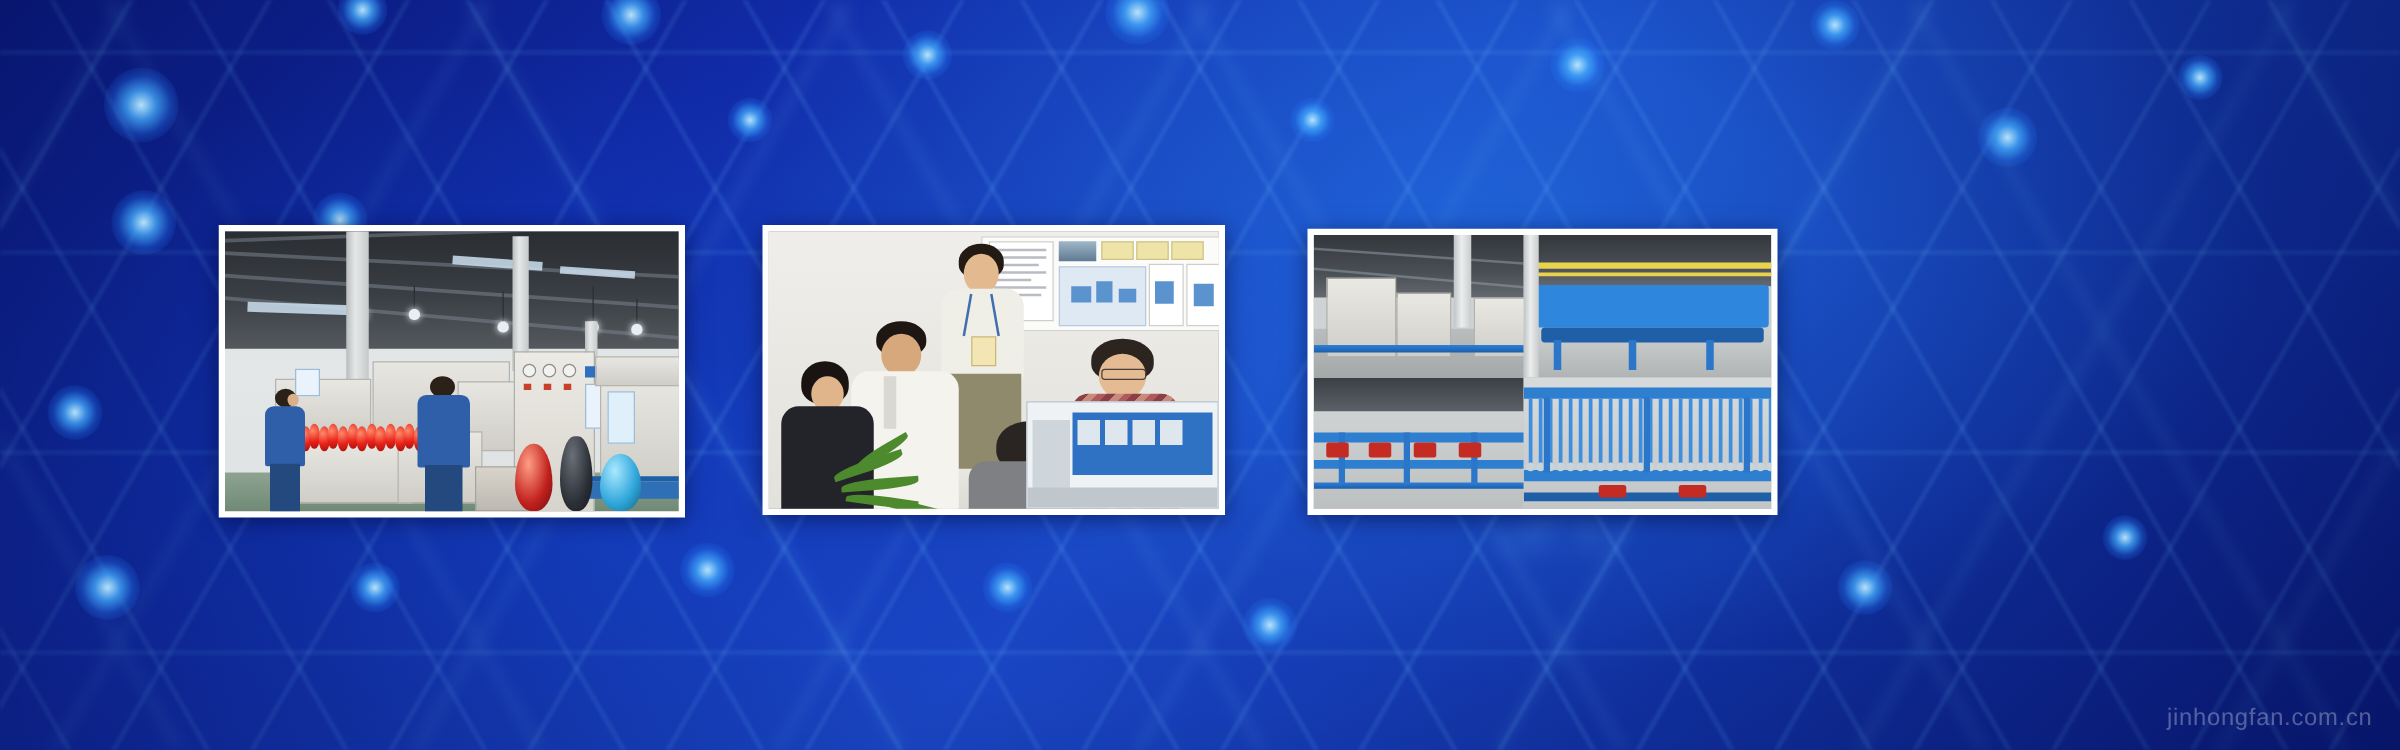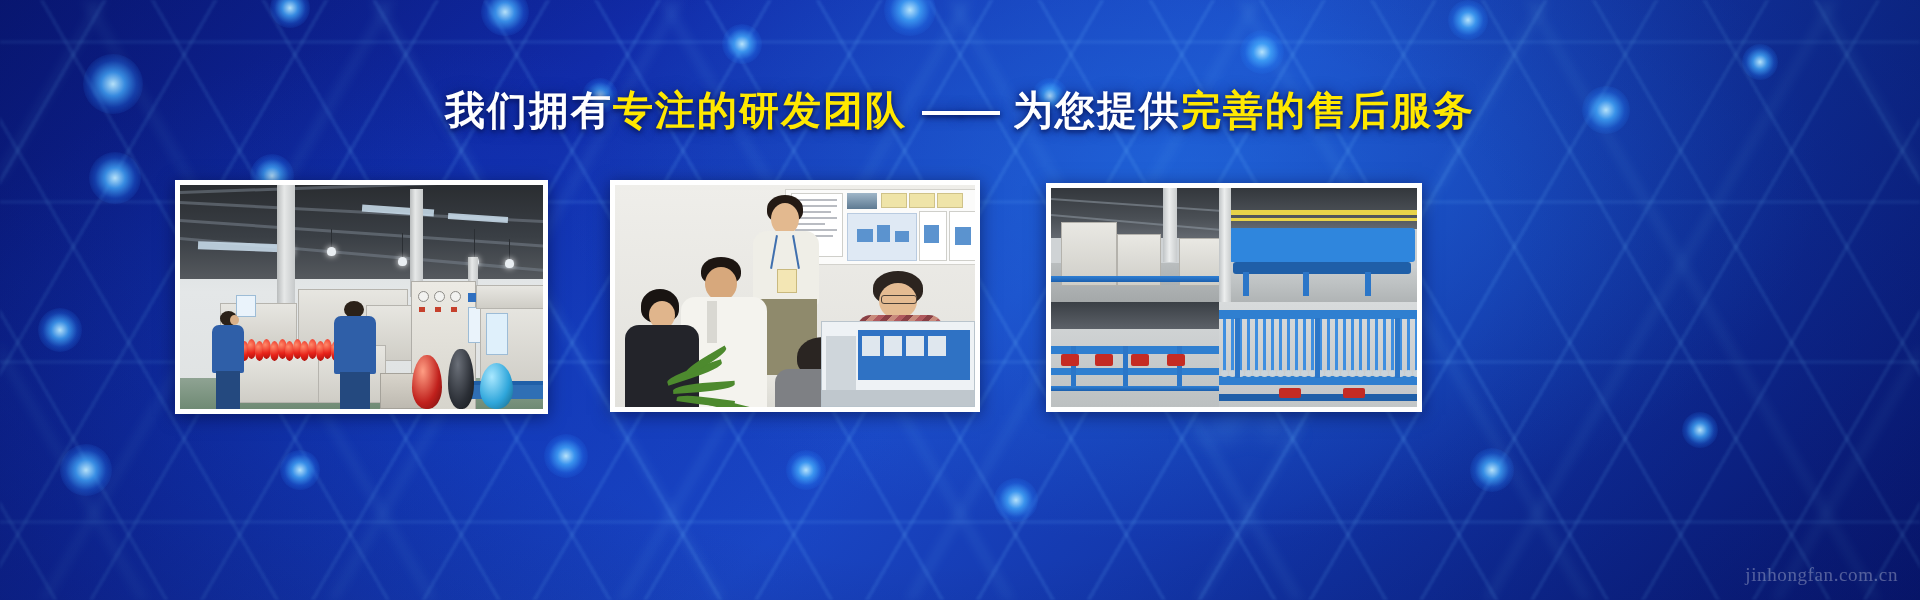--- a/index.html
+++ b/index.html
@@ -136,21 +136,21 @@
   .p3 .hanger{position:absolute;width:3px;background:#3f8fe0;}
   .p3 .hangtip{position:absolute;width:7px;height:7px;border-radius:50%;background:#c9d3da;}
   .p3 .convey{position:absolute;background:#2f7fd0;}
   .p3 .redpart{position:absolute;background:#c42b23;border-radius:2px;}
   .p3 .pillar{position:absolute;background:linear-gradient(90deg,#c0c4c6,#eceeee 45%,#c9cccd);}
 
   
   .watermark{
     position:absolute;right:22px;bottom:14px;
     color:rgba(255,255,255,.30);font-size:19px;letter-spacing:.6px;
-    font-family:Liberation Serif, serif;
+    font-family:Liberation Sans, sans-serif;
   }
 </style>
 </head>
 <body>
 
 <div class="banner">
 
   <div class="hexlayer hex-a"></div>
   <div class="hexlayer hex-b"></div>
   <div class="glowfan"></div>
@@ -172,23 +172,20 @@
       <div class="node" style="left: 38px; top: 308px; width: 44px; height: 44px;"></div>
       <div class="node" style="left: 60px; top: 444px; width: 52px; height: 52px;"></div>
       <div class="node" style="left: 280px; top: 450px; width: 40px; height: 40px;"></div>
       <div class="node" style="left: 544px; top: 434px; width: 44px; height: 44px;"></div>
       <div class="node" style="left: 786px; top: 450px; width: 40px; height: 40px;"></div>
       <div class="node" style="left: 994px; top: 478px; width: 44px; height: 44px;"></div>
       <div class="node" style="left: 1470px; top: 448px; width: 44px; height: 44px;"></div>
       <div class="node" style="left: 1682px; top: 412px; width: 36px; height: 36px;"></div>
     </div>
 
-  <div class="headline">
-    <span>我们拥有</span><span class="hl">专注的研发团队</span><span class="dash"> —— </span><span>为您提供</span><span class="hl">完善的售后服务</span>
-  </div>
 
   <div class="photos">
 
     <div class="frame p1" id="frame1" title="工厂生产线 - 工人在自动化喷涂线旁作业，托盘上摆满红色玻璃瓶坯" style="left: 175px; top: 180px; width: 373px; height: 234px; background: rgb(255, 255, 255);">
       <div class="shot">
         <div class="sky"></div>
         <div class="roof"></div>
         <div class="floor"></div>
 
         <div class="roofbeam" style="left:0;top:16px;width:420px;transform:rotate(3deg);"></div>

